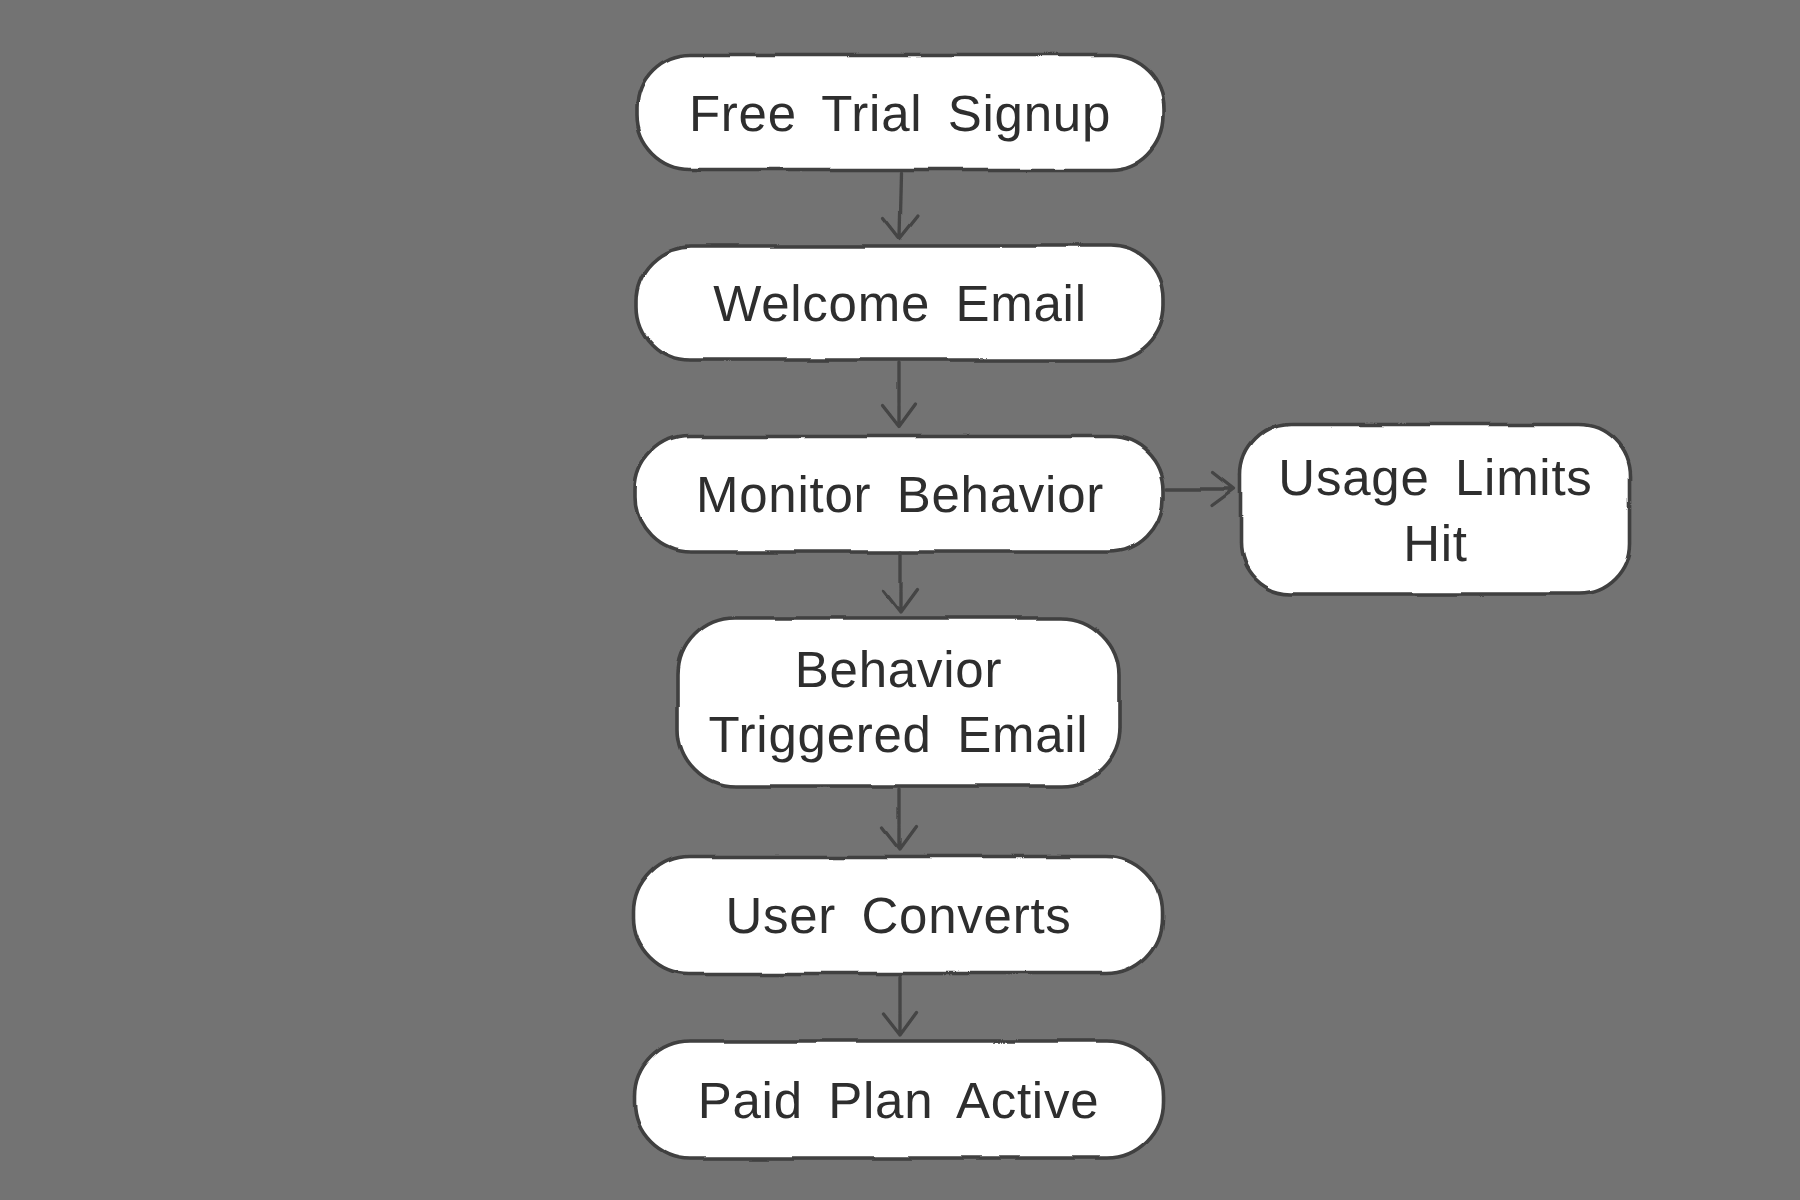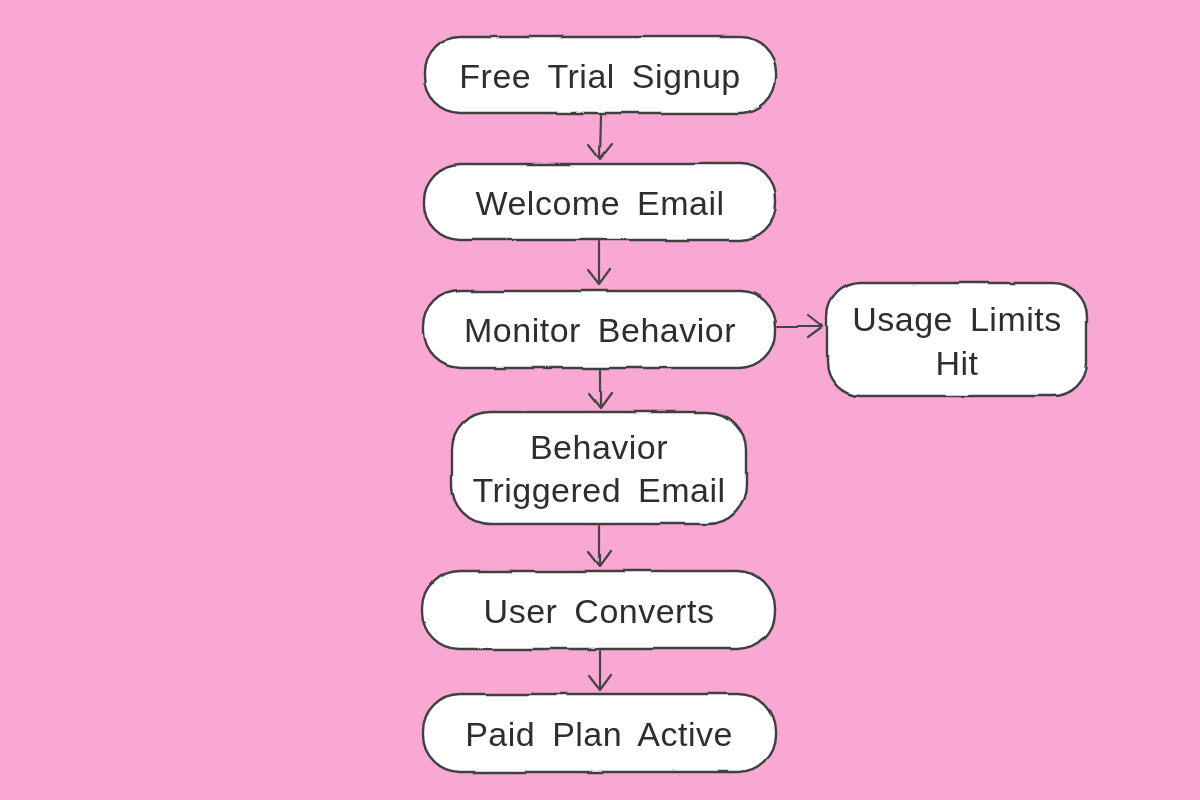--- a/index.html
+++ b/index.html
@@ -4,21 +4,21 @@
 <style>
   html, body {
     margin: 0;
     padding: 0;
     background: #fdfdfd;
   }
   .stage {
     position: relative;
     width: 1200px;
     height: 800px;
-    background: #f9a8d4;
+    background: #737373;
     overflow: hidden;
   }
   svg {
     display: block;
   }
   .node-box {
     fill: #ffffff;
     stroke: #3f3f3f;
     stroke-width: 2.4;
   }

